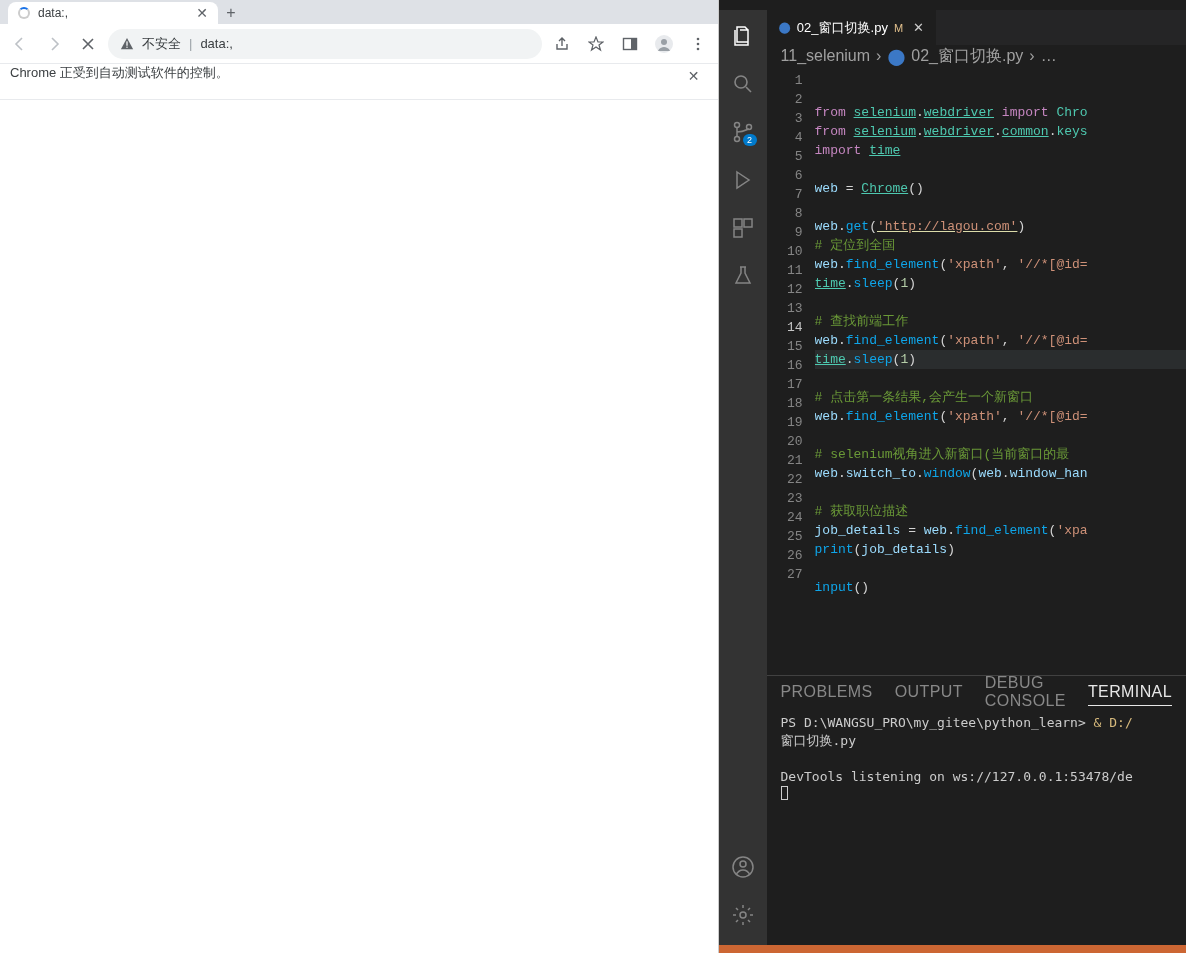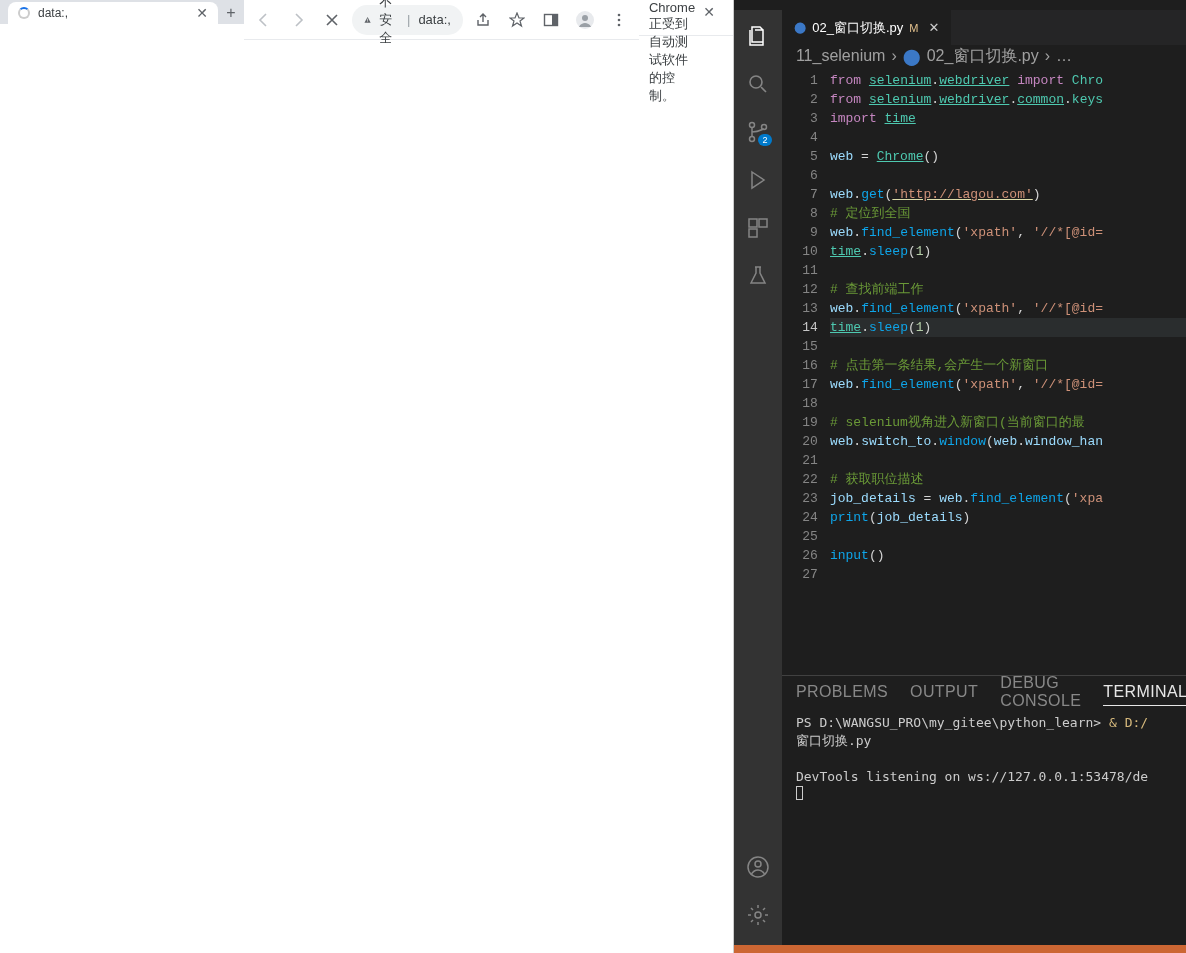--- a/index.html
+++ b/index.html
@@ -1,17 +1,17 @@
 <!DOCTYPE html>
 <html><head>
 <meta charset="utf-8">
 <style>
 * { margin: 0; padding: 0; box-sizing: border-box; }
 body { font-family: "Segoe UI", Arial, sans-serif; width: 1186px; height: 953px; overflow: hidden; display: flex; background: #fff; }
-.chrome-pane { width: 800px; height: 953px; background: #fff; display: flex; flex-direction: row; border-right: 1px solid #ccc; }
+.chrome-pane { width: 800px; height: 953px; background: #fff; display: flex; flex-direction: column; border-right: 1px solid #ccc; }
 .tab-strip { height: 24px; background: #dee1e6; display: flex; align-items: flex-end; padding-top: 2px; }
 .tab { background: #fff; border-radius: 8px 8px 0 0; height: 22px; display: flex; align-items: center; padding: 0 10px; margin-left: 8px; gap: 8px; min-width: 210px; font-size: 12px; color: #3c4043; }
 .tab-spinner { width:12px; height:12px; border:2px solid #ccc; border-top-color:#1a73e8; border-radius:50%; }
 .tab-close { color:#5f6368; font-size:14px; margin-left:auto; }
 .newtab { width:26px; height:22px; display:flex; align-items:center; justify-content:center; color:#5f6368; font-size:16px; }
 .toolbar { height: 40px; background: #fff; display: flex; align-items: center; padding: 0 6px; gap: 6px; border-bottom: 1px solid #e8eaed; }
 .nav-btn { width:28px; height:28px; display:flex; align-items:center; justify-content:center; color:#5f6368; font-size:16px; border-radius:50%; }
 .nav-btn.disabled { color:#bdc1c6; }
 .omnibox { flex:1; height:30px; background:#f1f3f4; border-radius:15px; display:flex; align-items:center; padding:0 12px; gap:8px; font-size:13px; color:#3c4043; }
 .warn-icon { width:14px; height:14px; }
@@ -33,21 +33,21 @@
 .etab { display:flex; align-items:center; gap:6px; padding:0 12px; background:#1e1e1e; color:#fff; font-size:13px; border-right:1px solid #252526; }
 .etab-icon { color:#3b78c6; font-size:11px; }
 .etab-mod { color:#e2c08d; font-size:11px; }
 .etab-close { color:#ccc; font-size:13px; margin-left:4px; }
 .breadcrumb { height:22px; background:#1e1e1e; display:flex; align-items:center; padding:0 14px; font-size:16px; color:#a0a0a0; gap:6px; }
 .breadcrumb .py-icon { color:#3b78c6; }
 .code-area { flex:1; background:#1e1e1e; display:flex; font-family:Consolas,"Courier New",monospace; font-size:13px; line-height:19px; overflow:hidden; }
 .gutter { width:48px; text-align:right; padding-right:12px; padding-top:4px; color:#858585; user-select:none; }
 .gutter div { height:19px; }
 .gutter div.current { color:#c6c6c6; }
-.code-lines { flex:1; padding-top:4px; color:#d4d4d4; white-space:pre; overflow:hidden; }
+.code-lines { flex:1; padding-top:4px; color:#d4d4d4; white-space:pre; overflow:hidden;margin-top:32px; }
 .code-lines > div { height:19px; }
 .code-lines > div.hl { background:#2a2d2e; }
 .kw-pink { color:#c586c0; }
 .fn-yellow { color:#0ea5e9; }
 .cls-teal { color:#4ec9b0; }
 .str-orange { color:#ce9178; }
 .num-green { color:#b5cea8; }
 .comment { color:#6a9937; }
 .underline { text-decoration: underline; text-decoration-color: #4ec9b0; }
 .underline-y { text-decoration: underline; text-decoration-color: #dcdcaa; }

